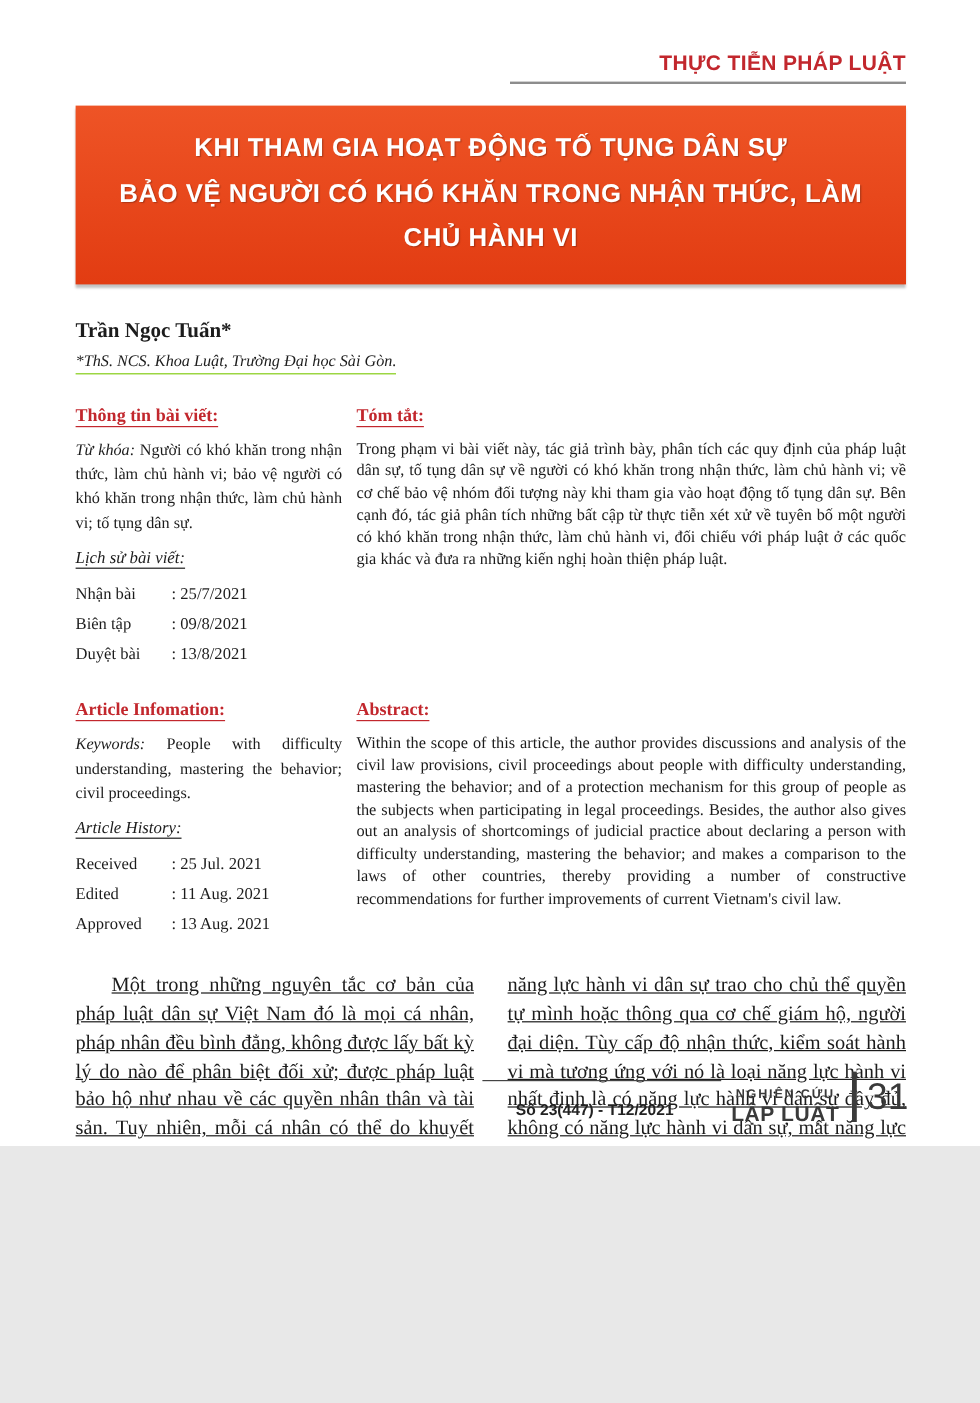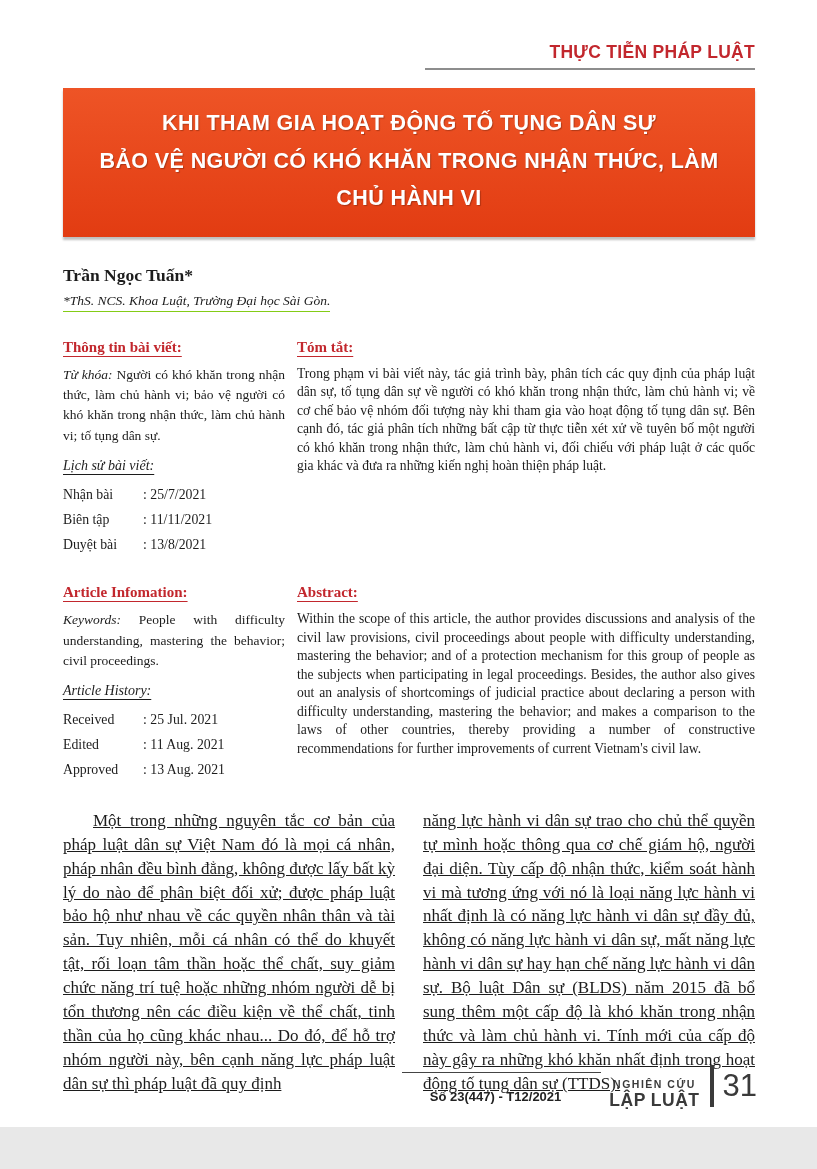--- a/index.html
+++ b/index.html
@@ -1,19 +1,19 @@
 <!DOCTYPE html>
 <html><head>
 <meta charset="utf-8">
 <style>
   * { margin:0; padding:0; box-sizing:border-box; }
   html,body { background:#e8e8e8; }
   .page {
     position:relative;
-    width:817px; height:1127px;
+    width:817px; height:955px;
     margin:0 auto;
     background:#ffffff;
     font-family:"Liberation Serif","DejaVu Serif",serif;
     color:#1c1c1c;
     overflow:hidden;
   }
   .content { padding:42px 62px 0 63px; }
 
   
   .section-header { text-align:right; }
@@ -133,21 +133,21 @@
       <div>
         <span class="red-heading">Thông tin bài viết:</span>
         <p class="kw-par"><span class="kw-label">Từ khóa:</span> <span>Người có khó khăn trong nhận thức, làm chủ hành vi; bảo vệ người có khó khăn trong nhận thức, làm chủ hành vi; tố tụng dân sự.</span></p>
         <span class="sub-heading">Lịch sử bài viết:</span>
         <div class="history-row">
           <span class="h-label">Nhận bài</span>
           <span>: 25/7/2021</span>
         </div>
         <div class="history-row">
           <span class="h-label">Biên tập</span>
-          <span>: 11/11/2021</span>
+          <span>: 09/8/2021</span>
         </div>
         <div class="history-row">
           <span class="h-label">Duyệt bài</span>
           <span>: 13/8/2021</span>
         </div>
       </div>
       <div>
         <span class="red-heading">Tóm tắt:</span>
         <p class="abstract-par">Trong phạm vi bài viết này, tác giả trình bày, phân tích các quy định của pháp luật dân sự, tố tụng dân sự về người có khó khăn trong nhận thức, làm chủ hành vi; về cơ chế bảo vệ nhóm đối tượng này khi tham gia vào hoạt động tố tụng dân sự. Bên cạnh đó, tác giả phân tích những bất cập từ thực tiễn xét xử về tuyên bố một người có khó khăn trong nhận thức, làm chủ hành vi, đối chiếu với pháp luật ở các quốc gia khác và đưa ra những kiến nghị hoàn thiện pháp luật.</p>
       </div>

